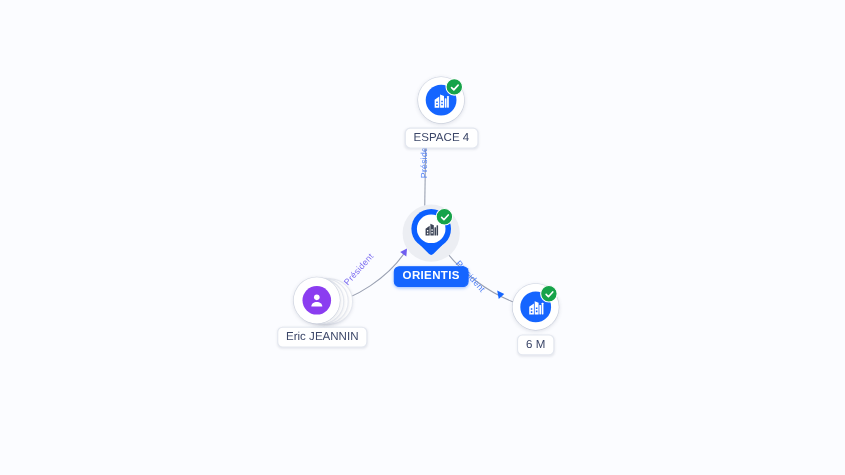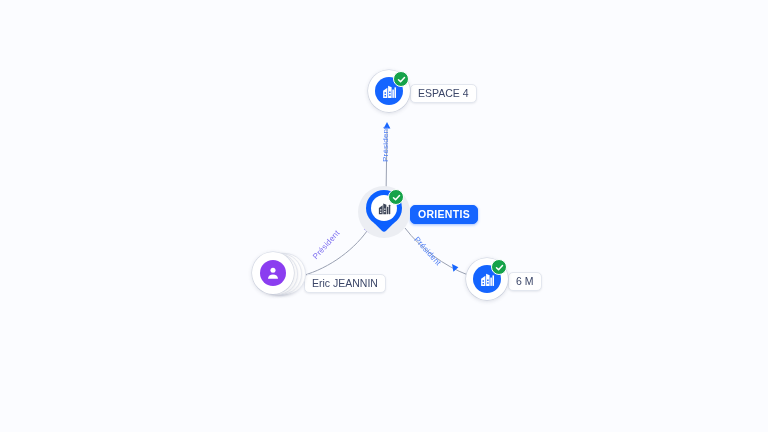--- a/index.html
+++ b/index.html
@@ -29,20 +29,21 @@
     top: 0;
     width: 768px;
     height: 432px;
     pointer-events: none;
   }
 
   
   .node {
     position: absolute;
     display: flex;
+    flex-direction: column;
     align-items: center;
   }
 
   
   .disc {
     width: 42px;
     height: 42px;
     border-radius: 50%;
     background: #ffffff;
     box-shadow: 0 1px 4px rgba(60,70,100,0.20), 0 0 0 0.5px rgba(210,216,230,0.9);
@@ -185,21 +186,21 @@
   }
   .person-inner {
     width: 26px;
     height: 26px;
     border-radius: 50%;
     background: #8b3df0;
     display: flex;
     align-items: center;
     justify-content: center;
   }
-  #node-person .label-pill { margin-top: 20px; }
+  #node-person .label-pill { margin-top: 3px; }
 
   #node-espace { left: 368px; top: 70px; }
   #node-2m     { left: 466px; top: 258px; }
 
   
   .edge-label {
     position: absolute;
     font-size: 8px;
     letter-spacing: 0.2px;
     white-space: nowrap;

